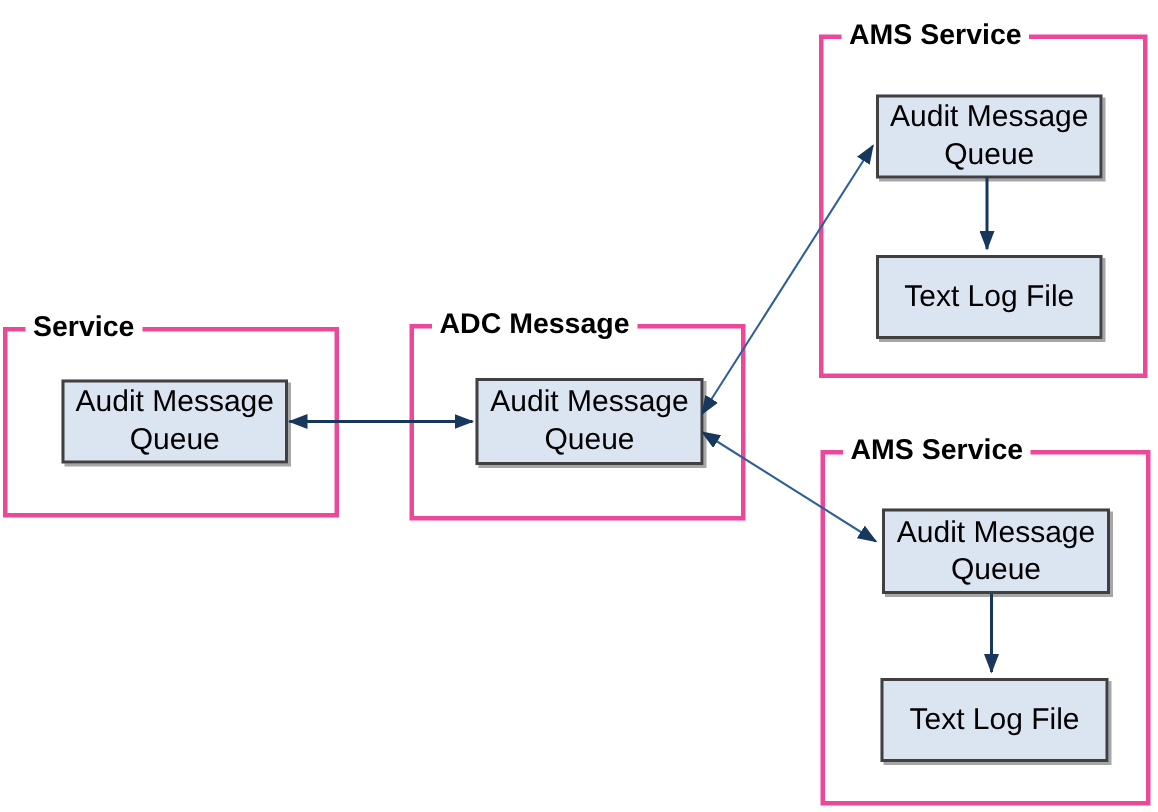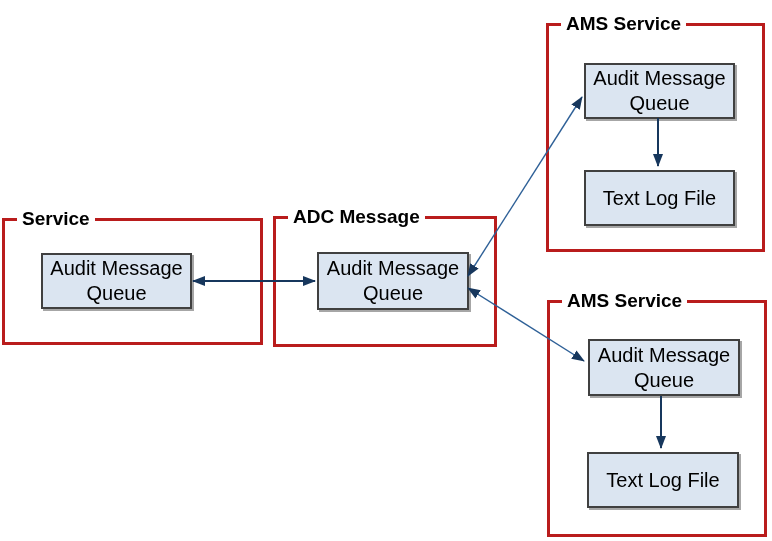--- a/index.html
+++ b/index.html
@@ -10,21 +10,21 @@
   }
   .canvas {
     position: relative;
     width: 772px;
     height: 541px;
     background: #ffffff;
     overflow: hidden;
   }
   .container {
     position: absolute;
-    border: 3px solid #b91c1c;
+    border: 3px solid #ec4899;
     background: transparent;
     box-sizing: border-box;
   }
   .container-title {
     position: absolute;
     top: -14px;
     left: 12px;
     background: #ffffff;
     padding: 0 5px;
     font-size: 19px;
@@ -42,21 +42,21 @@
     display: flex;
     align-items: center;
     justify-content: center;
     text-align: center;
     font-size: 20px;
     line-height: 25px;
     color: #000000;
     padding: 0 2px;
   }
   
-  #c-service     { left: 2px;   top: 218px; width: 261px; height: 127px; }
+  #c-service     { left: 2px;   top: 218px; width: 224px; height: 127px; }
   #c-adc         { left: 273px; top: 216px; width: 224px; height: 131px; }
   #c-ams-top     { left: 546px; top: 23px;  width: 219px; height: 229px; }
   #c-ams-bottom  { left: 547px; top: 300px; width: 220px; height: 237px; }
   
   #n-service-queue    { left: 36px; top: 32px;  width: 151px; height: 56px; }
   #n-adc-queue        { left: 41px; top: 33px;  width: 152px; height: 58px; }
   #n-ams-top-queue    { left: 35px; top: 37px;  width: 151px; height: 56px; }
   #n-ams-top-log      { left: 35px; top: 144px; width: 151px; height: 56px; }
   #n-ams-bot-queue    { left: 38px; top: 36px;  width: 152px; height: 57px; }
   #n-ams-bot-log      { left: 37px; top: 149px; width: 152px; height: 56px; }

